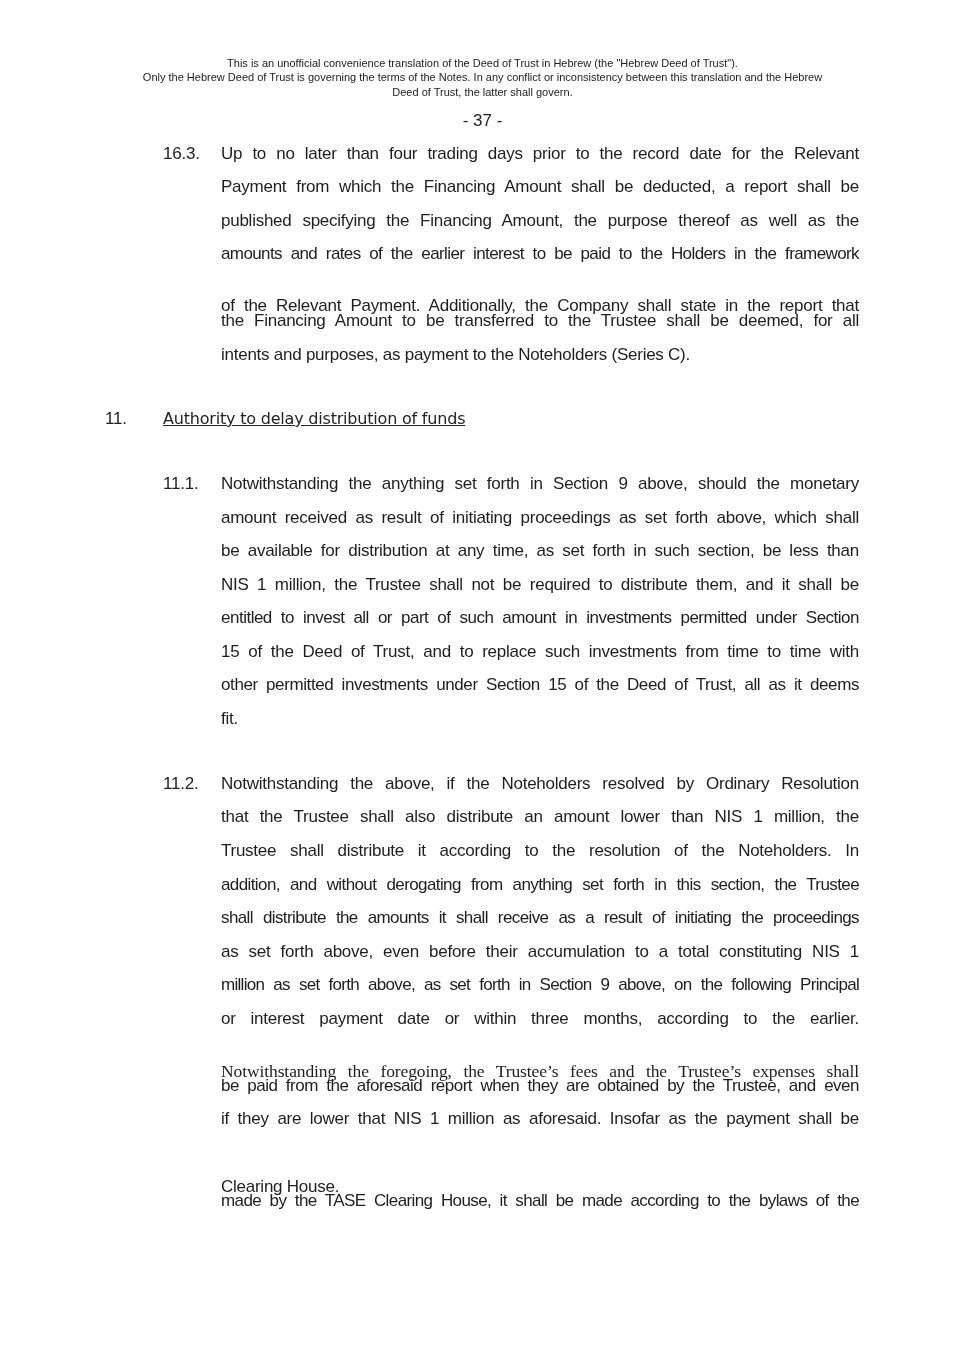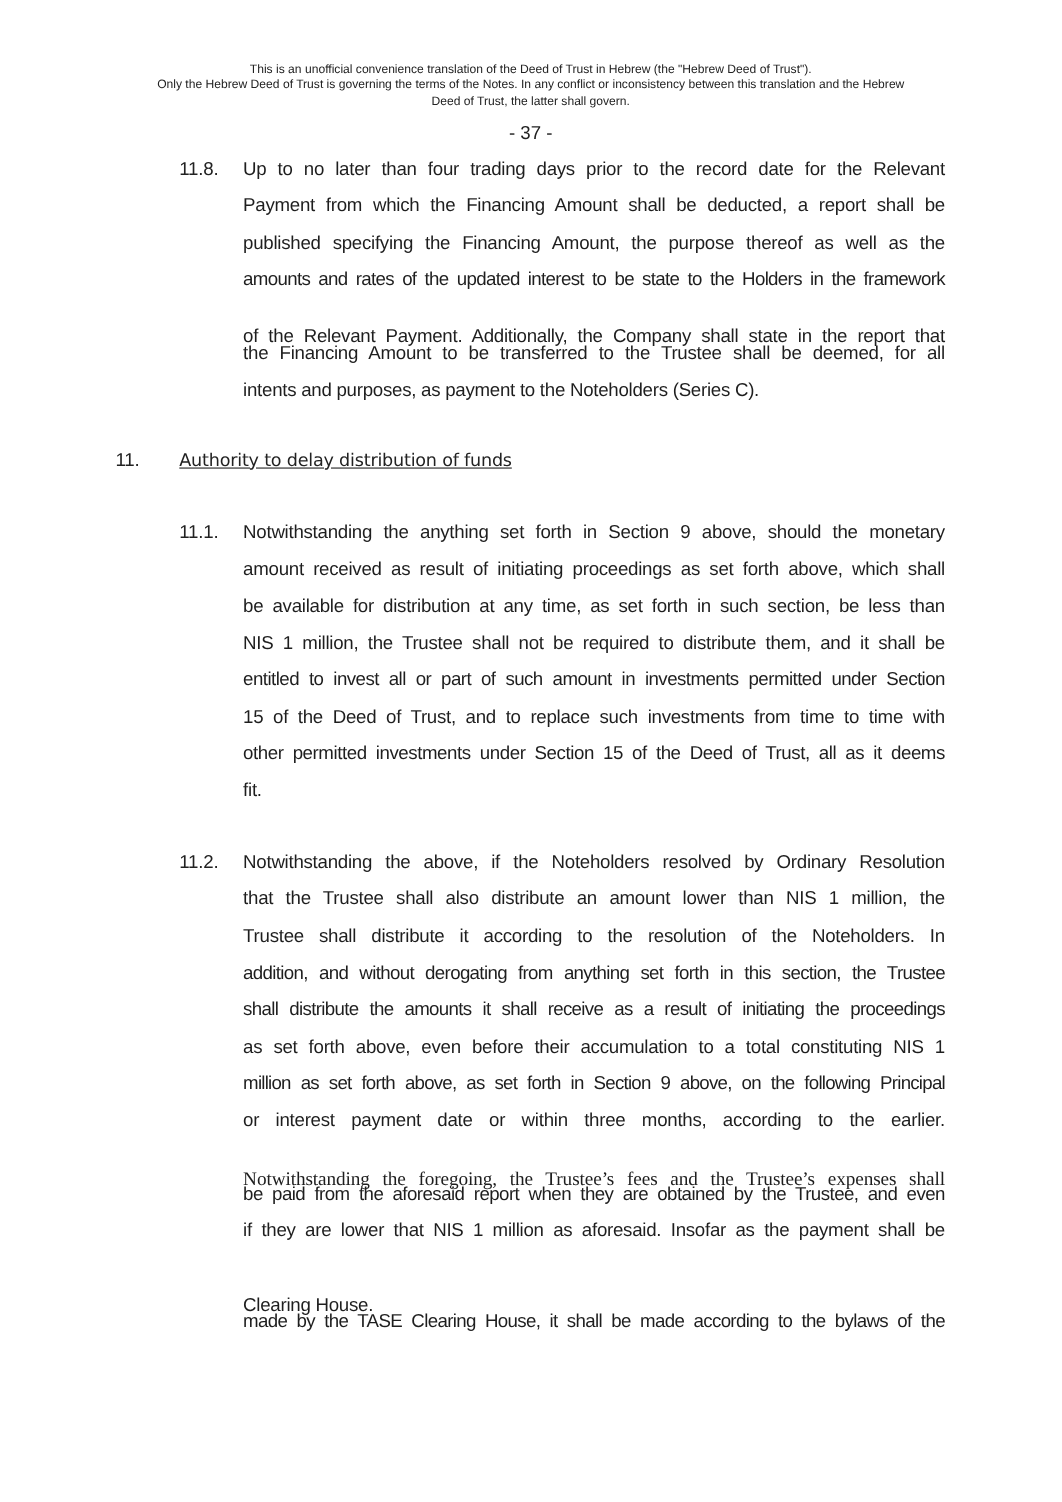--- a/index.html
+++ b/index.html
@@ -17,25 +17,25 @@
 
 <div>
   <div class="hdr" style="top:56px;">This is an unofficial convenience translation of the Deed of Trust in Hebrew (the "Hebrew Deed of Trust").</div>
   <div class="hdr" style="top:70px;">Only the Hebrew Deed of Trust is governing the terms of the Notes. In any conflict or inconsistency between this translation and the Hebrew</div>
   <div class="hdr" style="top:85px;">Deed of Trust, the latter shall govern.</div>
 </div>
 
 <div class="pgnum">- 37 -</div>
 
 <div>
-  <div class="num" style="left:163px; top:144px;">11.8.</div>
+  <div class="num" style="left:163px; top:144px;">16.3.</div>
   <div class="ln" style="top:144px;">Up to no later than four trading days prior to the record date for the Relevant</div>
   <div class="ln" style="top:177px;">Payment from which the Financing Amount shall be deducted, a report shall be</div>
   <div class="ln" style="top:211px;">published specifying the Financing Amount, the purpose thereof as well as the</div>
-  <div class="ln" style="top:244px; letter-spacing:-0.6px;">amounts and rates of the updated interest to be state to the Holders in the framework</div>
+  <div class="ln" style="top:244px; letter-spacing:-0.6px;">amounts and rates of the earlier interest to be paid to the Holders in the framework</div>
   <div class="ln" style="top:296px;">of the Relevant Payment. Additionally, the Company shall state in the report that</div>
   <div class="ln" style="top:311px;">the Financing Amount to be transferred to the Trustee shall be deemed, for all</div>
   <div class="ln last" style="top:345px;">intents and purposes, as payment to the Noteholders (Series C).</div>
 </div>
 
 <div>
   <div class="num" style="left:105px; top:409px;">11.</div>
   <div class="heading">Authority to delay distribution of funds</div>
 </div>
 

